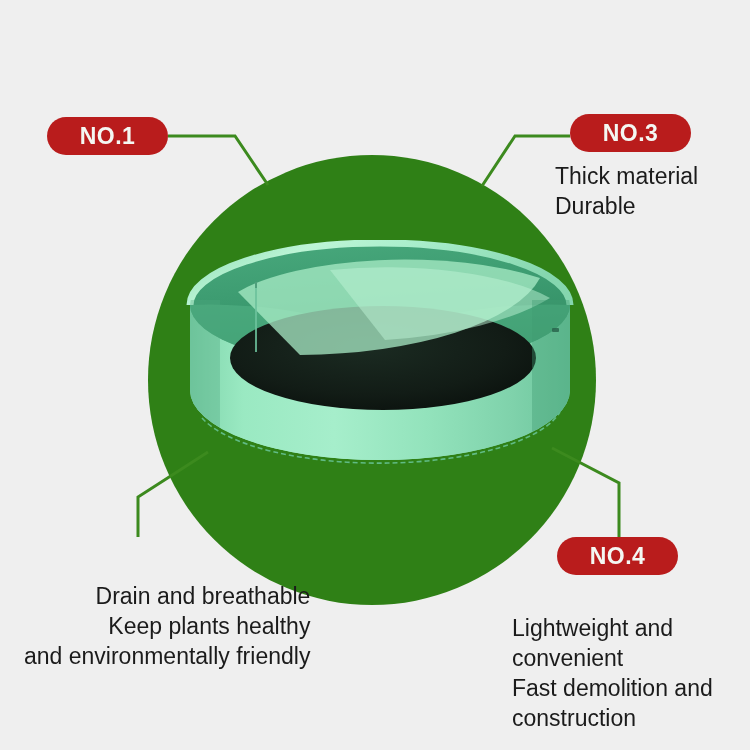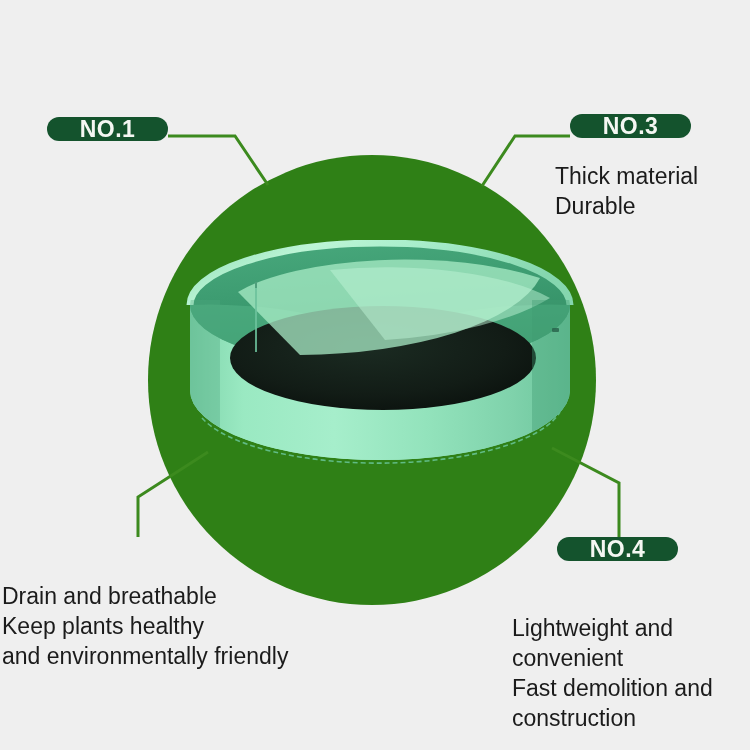--- a/index.html
+++ b/index.html
@@ -49,23 +49,23 @@
     fill: none;
     stroke: #3c8a1e;
     stroke-width: 3;
     stroke-linecap: butt;
     stroke-linejoin: miter;
   }
 
   
   .badge {
     position: absolute;
-    height: 24px;
+    height: 38px;
     border-radius: 19px;
-    background: #14532d;
+    background: #b91c1c;
     color: #f4f7f2;
     font-size: 23px;
     font-weight: bold;
     letter-spacing: 0.5px;
     display: flex;
     align-items: center;
     justify-content: center;
     box-sizing: border-box;
   }
   .badge-1 { left: 47px;  top: 117px; width: 121px; }
@@ -76,21 +76,21 @@
   
   .feature-text {
     position: absolute;
     color: #1b1b1b;
     font-size: 23px;
     line-height: 30px;
     white-space: pre;
   }
   .text-1 { left: 6px;   top: 163px; }
   .text-3 { left: 555px; top: 161px; }
-  .text-2 { left: 2px;   top: 581px; }
+  .text-2 { left: 24px;   top: 581px; text-align: right; }
   .text-4 { left: 512px; top: 592px; margin-top: 21px; }
 </style>
 </head>
 <body>
 
 <div id="infographic">
 
   <div class="disc"></div>
 
   <div class="product">

